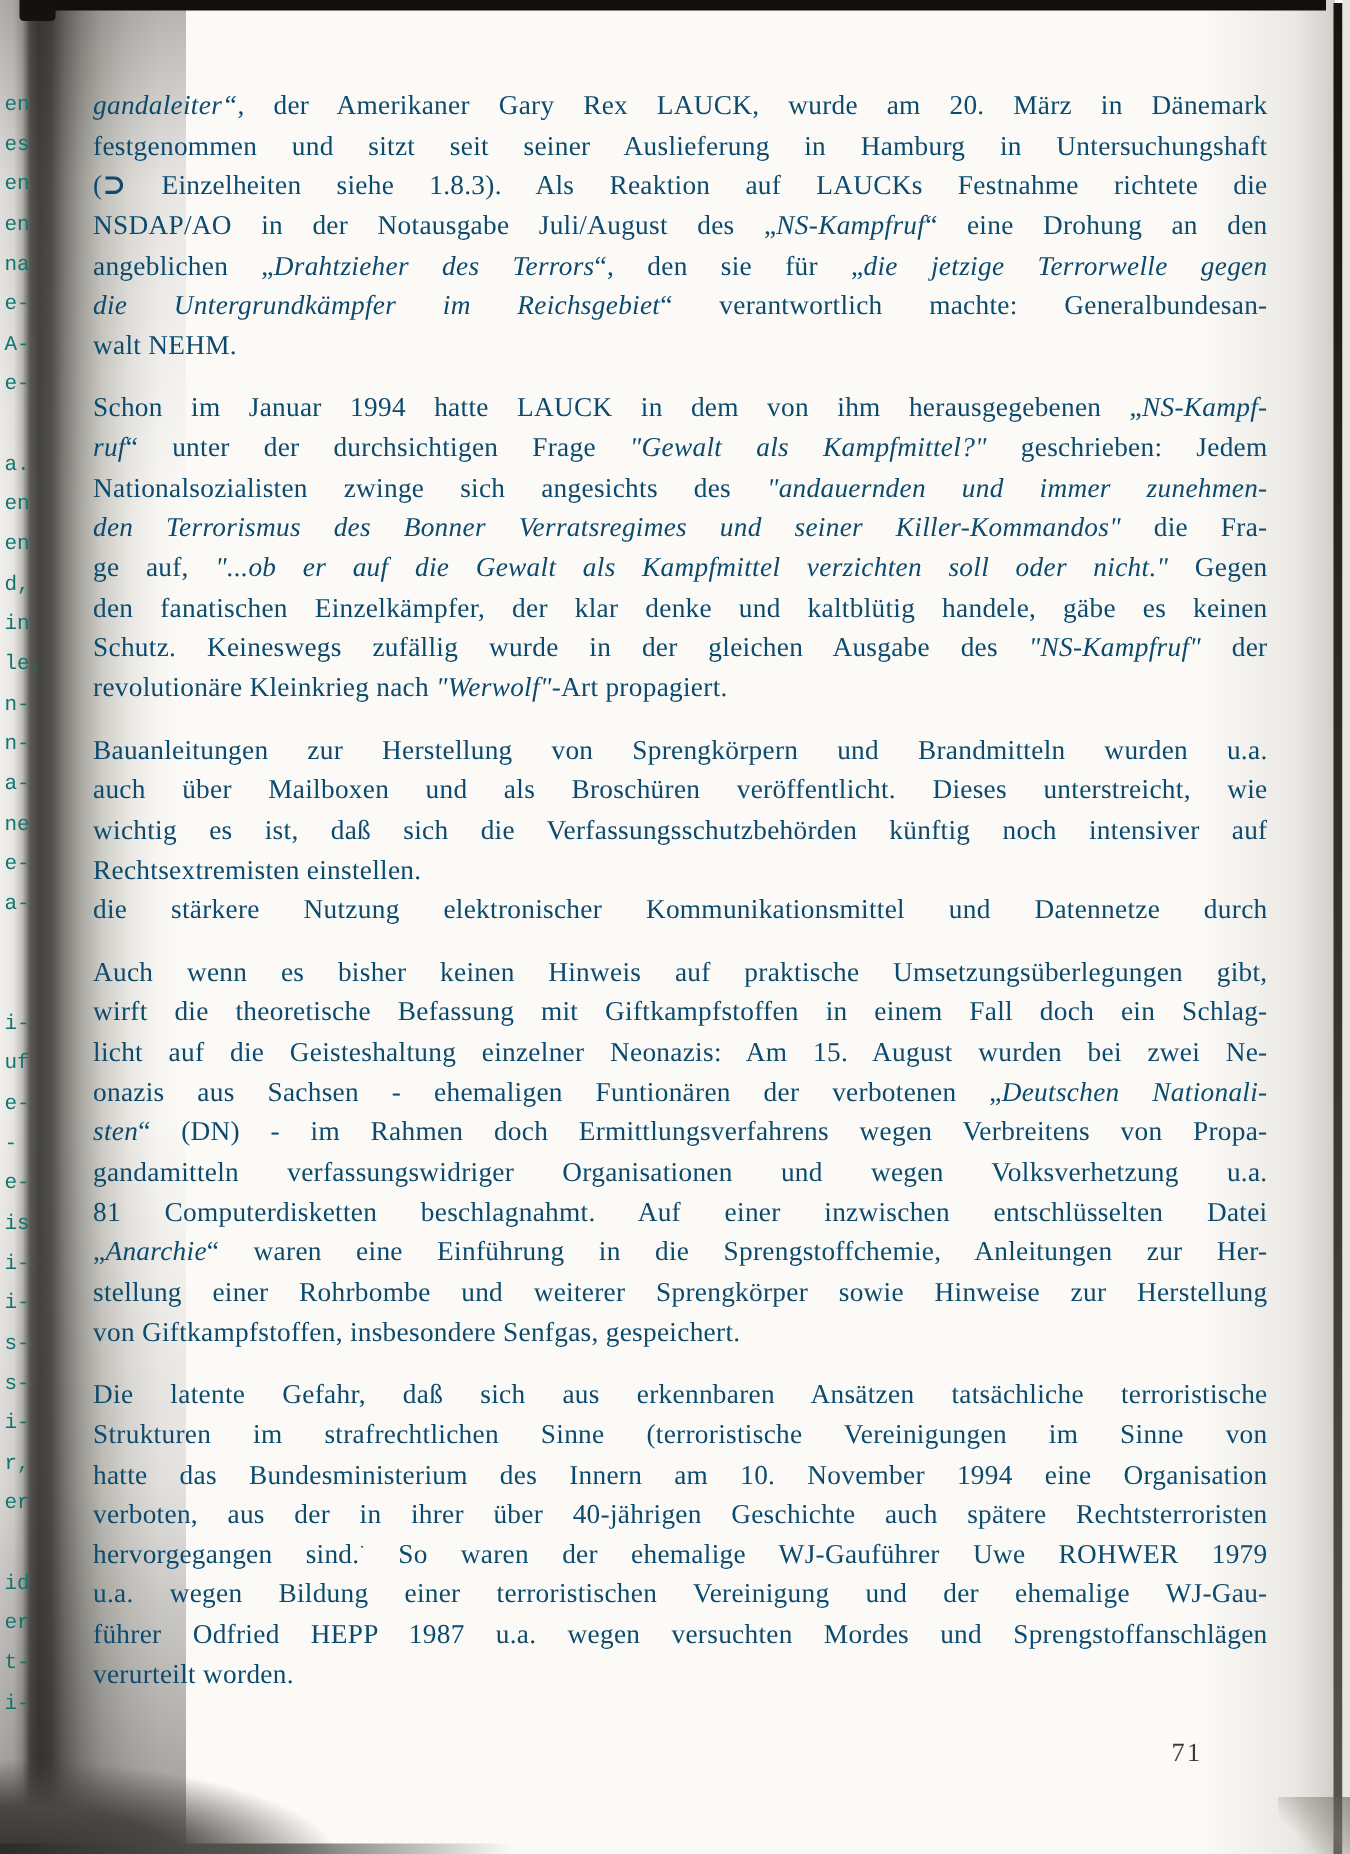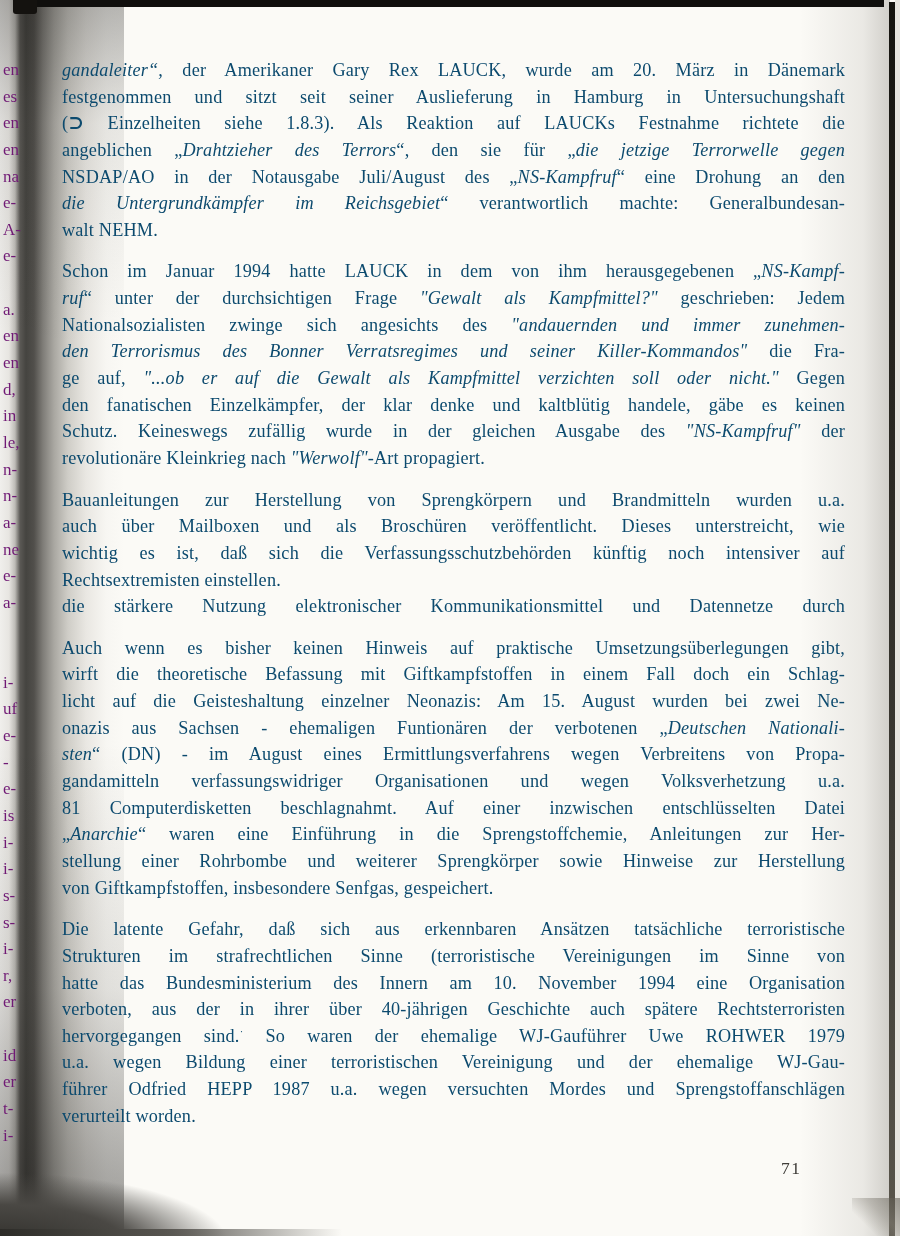--- a/index.html
+++ b/index.html
@@ -42,21 +42,21 @@
     position:absolute; left:0; top:1229px; width:360px; height:7px;
     background:linear-gradient(90deg,#2d2c28 0%,#56544f 45%, rgba(86,84,79,0) 95%);
   }
   .corner-shadow-br {
     position:absolute; left:852px; top:1198px; width:48px; height:38px;
     background:linear-gradient(225deg, rgba(90,86,76,0.55) 0%, rgba(137,133,124,0.45) 40%, rgba(137,133,124,0) 72%);
   }
   
   .gutter-fragments {
     position:absolute; left:3px; top:57px; width:26px;
-    font-size:17px; color:#701a75;
+    font-size:14px; color:#0f766e;font-family:Liberation Mono, monospace;
   }
   .frag { height:26.65px; line-height:26.65px; }
   
   .text-block {
     position:absolute; left:62px; top:57px; width:783px;
     font-size:18.2px; color:#27241f; letter-spacing:0.2px;
   }
   .para { margin:0 0 15px 0; }
   .line {
     height:26.65px; line-height:26.65px; overflow:hidden;
@@ -129,22 +129,22 @@
       <div class="frag">er</div>
       <div class="frag">t-</div>
       <div class="frag">i-</div>
     </div>
 
   <div class="text-block" style="color: #0c4a6e;">
       <div class="para">
         <div class="line"><span class="italic">gandaleiter“,</span><span> der Amerikaner Gary Rex LAUCK, wurde am 20. März in Dänemark</span></div>
         <div class="line"><span>festgenommen und sitzt seit seiner Auslieferung in Hamburg in Untersuchungshaft</span></div>
         <div class="line"><span>(</span><span class="refmark">⊃</span><span> Einzelheiten siehe 1.8.3). Als Reaktion auf LAUCKs Festnahme richtete die</span></div>
+        <div class="line"><span>NSDAP/AO in der Notausgabe Juli/August des „</span><span class="italic">NS-Kampfruf</span><span>“ eine Drohung an den</span></div>
         <div class="line"><span>angeblichen „</span><span class="italic">Drahtzieher des Terrors</span><span>“, den sie für „</span><span class="italic">die jetzige Terrorwelle gegen</span></div>
-        <div class="line"><span>NSDAP/AO in der Notausgabe Juli/August des „</span><span class="italic">NS-Kampfruf</span><span>“ eine Drohung an den</span></div>
         <div class="line"><span class="italic">die Untergrundkämpfer im Reichsgebiet</span><span>“ verantwortlich machte: Generalbundesan-</span></div>
         <div class="line last"><span>walt NEHM.</span></div>
       </div>
       <div class="para">
         <div class="line"><span>Schon im Januar 1994 hatte LAUCK in dem von ihm herausgegebenen „</span><span class="italic">NS-Kampf-</span></div>
         <div class="line"><span class="italic">ruf</span><span>“ unter der durchsichtigen Frage </span><span class="italic">"Gewalt als Kampfmittel?"</span><span> geschrieben: Jedem</span></div>
         <div class="line"><span>Nationalsozialisten zwinge sich angesichts des </span><span class="italic">"andauernden und immer zunehmen-</span></div>
         <div class="line"><span class="italic">den Terrorismus des Bonner Verratsregimes und seiner Killer-Kommandos"</span><span> die Fra-</span></div>
         <div class="line"><span>ge auf, </span><span class="italic">"...ob er auf die Gewalt als Kampfmittel verzichten soll oder nicht."</span><span> Gegen</span></div>
         <div class="line"><span>den fanatischen Einzelkämpfer, der klar denke und kaltblütig handele, gäbe es keinen</span></div>
@@ -156,21 +156,21 @@
         <div class="line"><span>auch über Mailboxen und als Broschüren veröffentlicht. Dieses unterstreicht, wie</span></div>
         <div class="line"><span>wichtig es ist, daß sich die Verfassungsschutzbehörden künftig noch intensiver auf</span></div>
         <div class="line last"><span>Rechtsextremisten einstellen.</span></div>
         <div class="line"><span>die stärkere Nutzung elektronischer Kommunikationsmittel und Datennetze durch</span></div>
       </div>
       <div class="para">
         <div class="line"><span>Auch wenn es bisher keinen Hinweis auf praktische Umsetzungsüberlegungen gibt,</span></div>
         <div class="line"><span>wirft die theoretische Befassung mit Giftkampfstoffen in einem Fall doch ein Schlag-</span></div>
         <div class="line"><span>licht auf die Geisteshaltung einzelner Neonazis: Am 15. August wurden bei zwei Ne-</span></div>
         <div class="line"><span>onazis aus Sachsen - ehemaligen Funtionären der verbotenen „</span><span class="italic">Deutschen Nationali-</span></div>
-        <div class="line"><span class="italic">sten</span><span>“ (DN) - im August eines Ermittlungsverfahrens wegen Verbreitens von Propa-</span></div>
+        <div class="line"><span class="italic">sten</span><span>“ (DN) - im Rahmen doch Ermittlungsverfahrens wegen Verbreitens von Propa-</span></div>
         <div class="line"><span>gandamitteln verfassungswidriger Organisationen und wegen Volksverhetzung u.a.</span></div>
         <div class="line"><span>81 Computerdisketten beschlagnahmt. Auf einer inzwischen entschlüsselten Datei</span></div>
         <div class="line"><span>„</span><span class="italic">Anarchie</span><span>“ waren eine Einführung in die Sprengstoffchemie, Anleitungen zur Her-</span></div>
         <div class="line"><span>stellung einer Rohrbombe und weiterer Sprengkörper sowie Hinweise zur Herstellung</span></div>
         <div class="line last"><span>von Giftkampfstoffen, insbesondere Senfgas, gespeichert.</span></div>
       </div>
       <div class="para">
         <div class="line"><span>Die latente Gefahr, daß sich aus erkennbaren Ansätzen tatsächliche terroristische</span></div>
         <div class="line"><span>Strukturen im strafrechtlichen Sinne (terroristische Vereinigungen im Sinne von</span></div>
         <div class="line"><span>hatte das Bundesministerium des Innern am 10. November 1994 eine Organisation</span></div>

